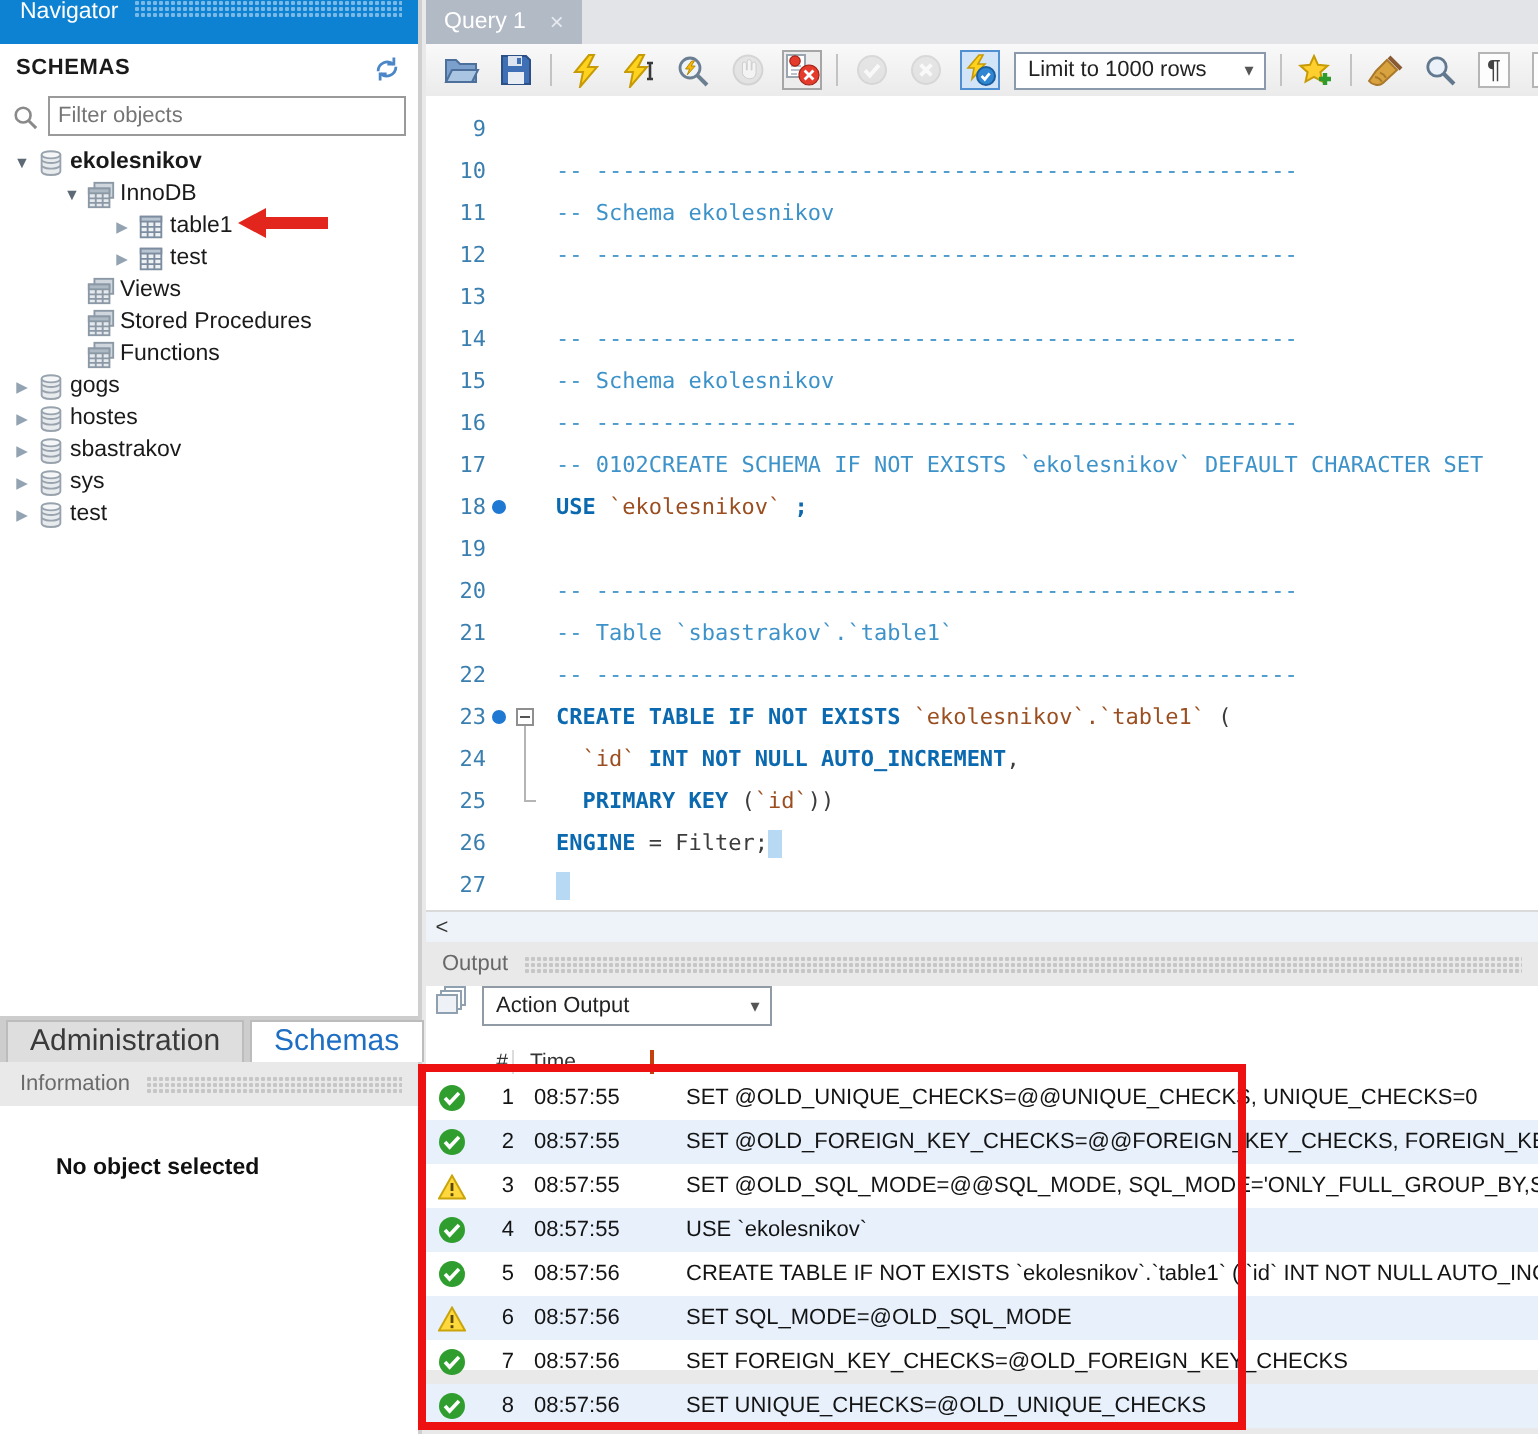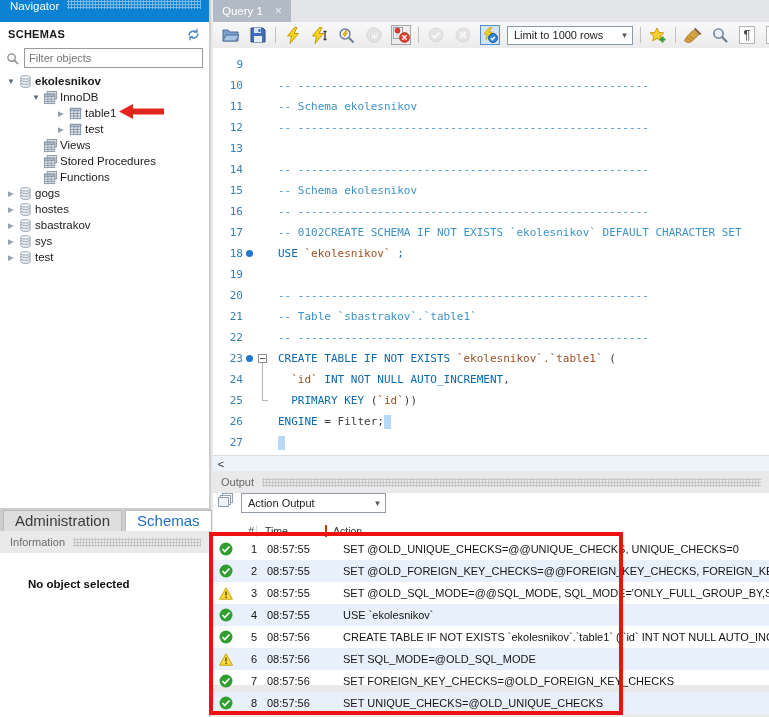--- a/index.html
+++ b/index.html
@@ -55,21 +55,21 @@
   .mark .dot{width:7px;height:7px;border-radius:50%;background:#1f78d1}
   .fold{width:14px;flex:none;position:relative;height:21px}
   .fold .fbox{position:absolute;left:2px;top:6px;width:9px;height:9px;border:1px solid #8f8f8f;background:#fff;box-sizing:border-box}
   .fold .fbox::after{content:"";position:absolute;left:1px;top:3px;width:5px;height:1px;background:#555}
   .fold.start::after{content:"";position:absolute;left:6px;top:15px;bottom:0;width:1px;background:#b5b5b5}
   .fold.mid::after{content:"";position:absolute;left:6px;top:0;bottom:0;width:1px;background:#b5b5b5}
   .fold.end::after{content:"";position:absolute;left:6px;top:0;height:11px;width:1px;background:#b5b5b5}
   .fold.end::before{content:"";position:absolute;left:6px;top:10px;width:6px;height:1px;background:#b5b5b5}
   .code{white-space:pre;padding-left:8px}
   .seg-c{color:#3d93c9}
-  .seg-k{color:#0b69b0;font-weight:normal}
+  .seg-k{color:#0b69b0;font-weight:bold}
   .seg-i{color:#9b4f21}
   .seg-p{color:#3c3c3c}
   .selblock{display:inline-block;width:7px;height:14px;background:#b7d9f4;vertical-align:middle}
 
   .hscroll{position:absolute;top:455px;left:0;width:556px;height:16px;background:#eef3f9;border-top:1px solid #dadada;display:flex;align-items:center;box-sizing:border-box}
   .hs-btn{width:16px;height:14px;text-align:center;color:#333;font-size:11px;line-height:14px}
 
   
   .output{position:absolute;top:471px;left:0;width:556px;height:214px;background:#fff}
   .out-title{height:22px;background:#e9e9e9;display:flex;align-items:center;padding-left:8px;color:#686868}
@@ -524,21 +524,20 @@
       </span>
       <div class="ao-combo">
         <span class="combo-label">Action Output</span>
         <span class="combo-arrow">▾</span>
       </div>
     </div>
     <div class="grid-head">
         <span class="gh gh-icon"></span>
         <span class="gh gh-num">#</span>
         <span class="gh gh-time">Time</span>
-        <span class="gh gh-act">Action</span>
       </div>
     <div id="outrows">
         <div class="orow">
           <span class="oc-icon">
             <svg width="14" height="14" viewBox="0 0 14 14">
               <circle cx="7" cy="7" r="6.5" fill="#2f9e2f"></circle>
               <path d="M3.5 7l2.3 2.5 4.7-5" stroke="#fff" stroke-width="1.8" fill="none"></path>
             </svg>
           </span>
           <span class="oc-num">1</span>

